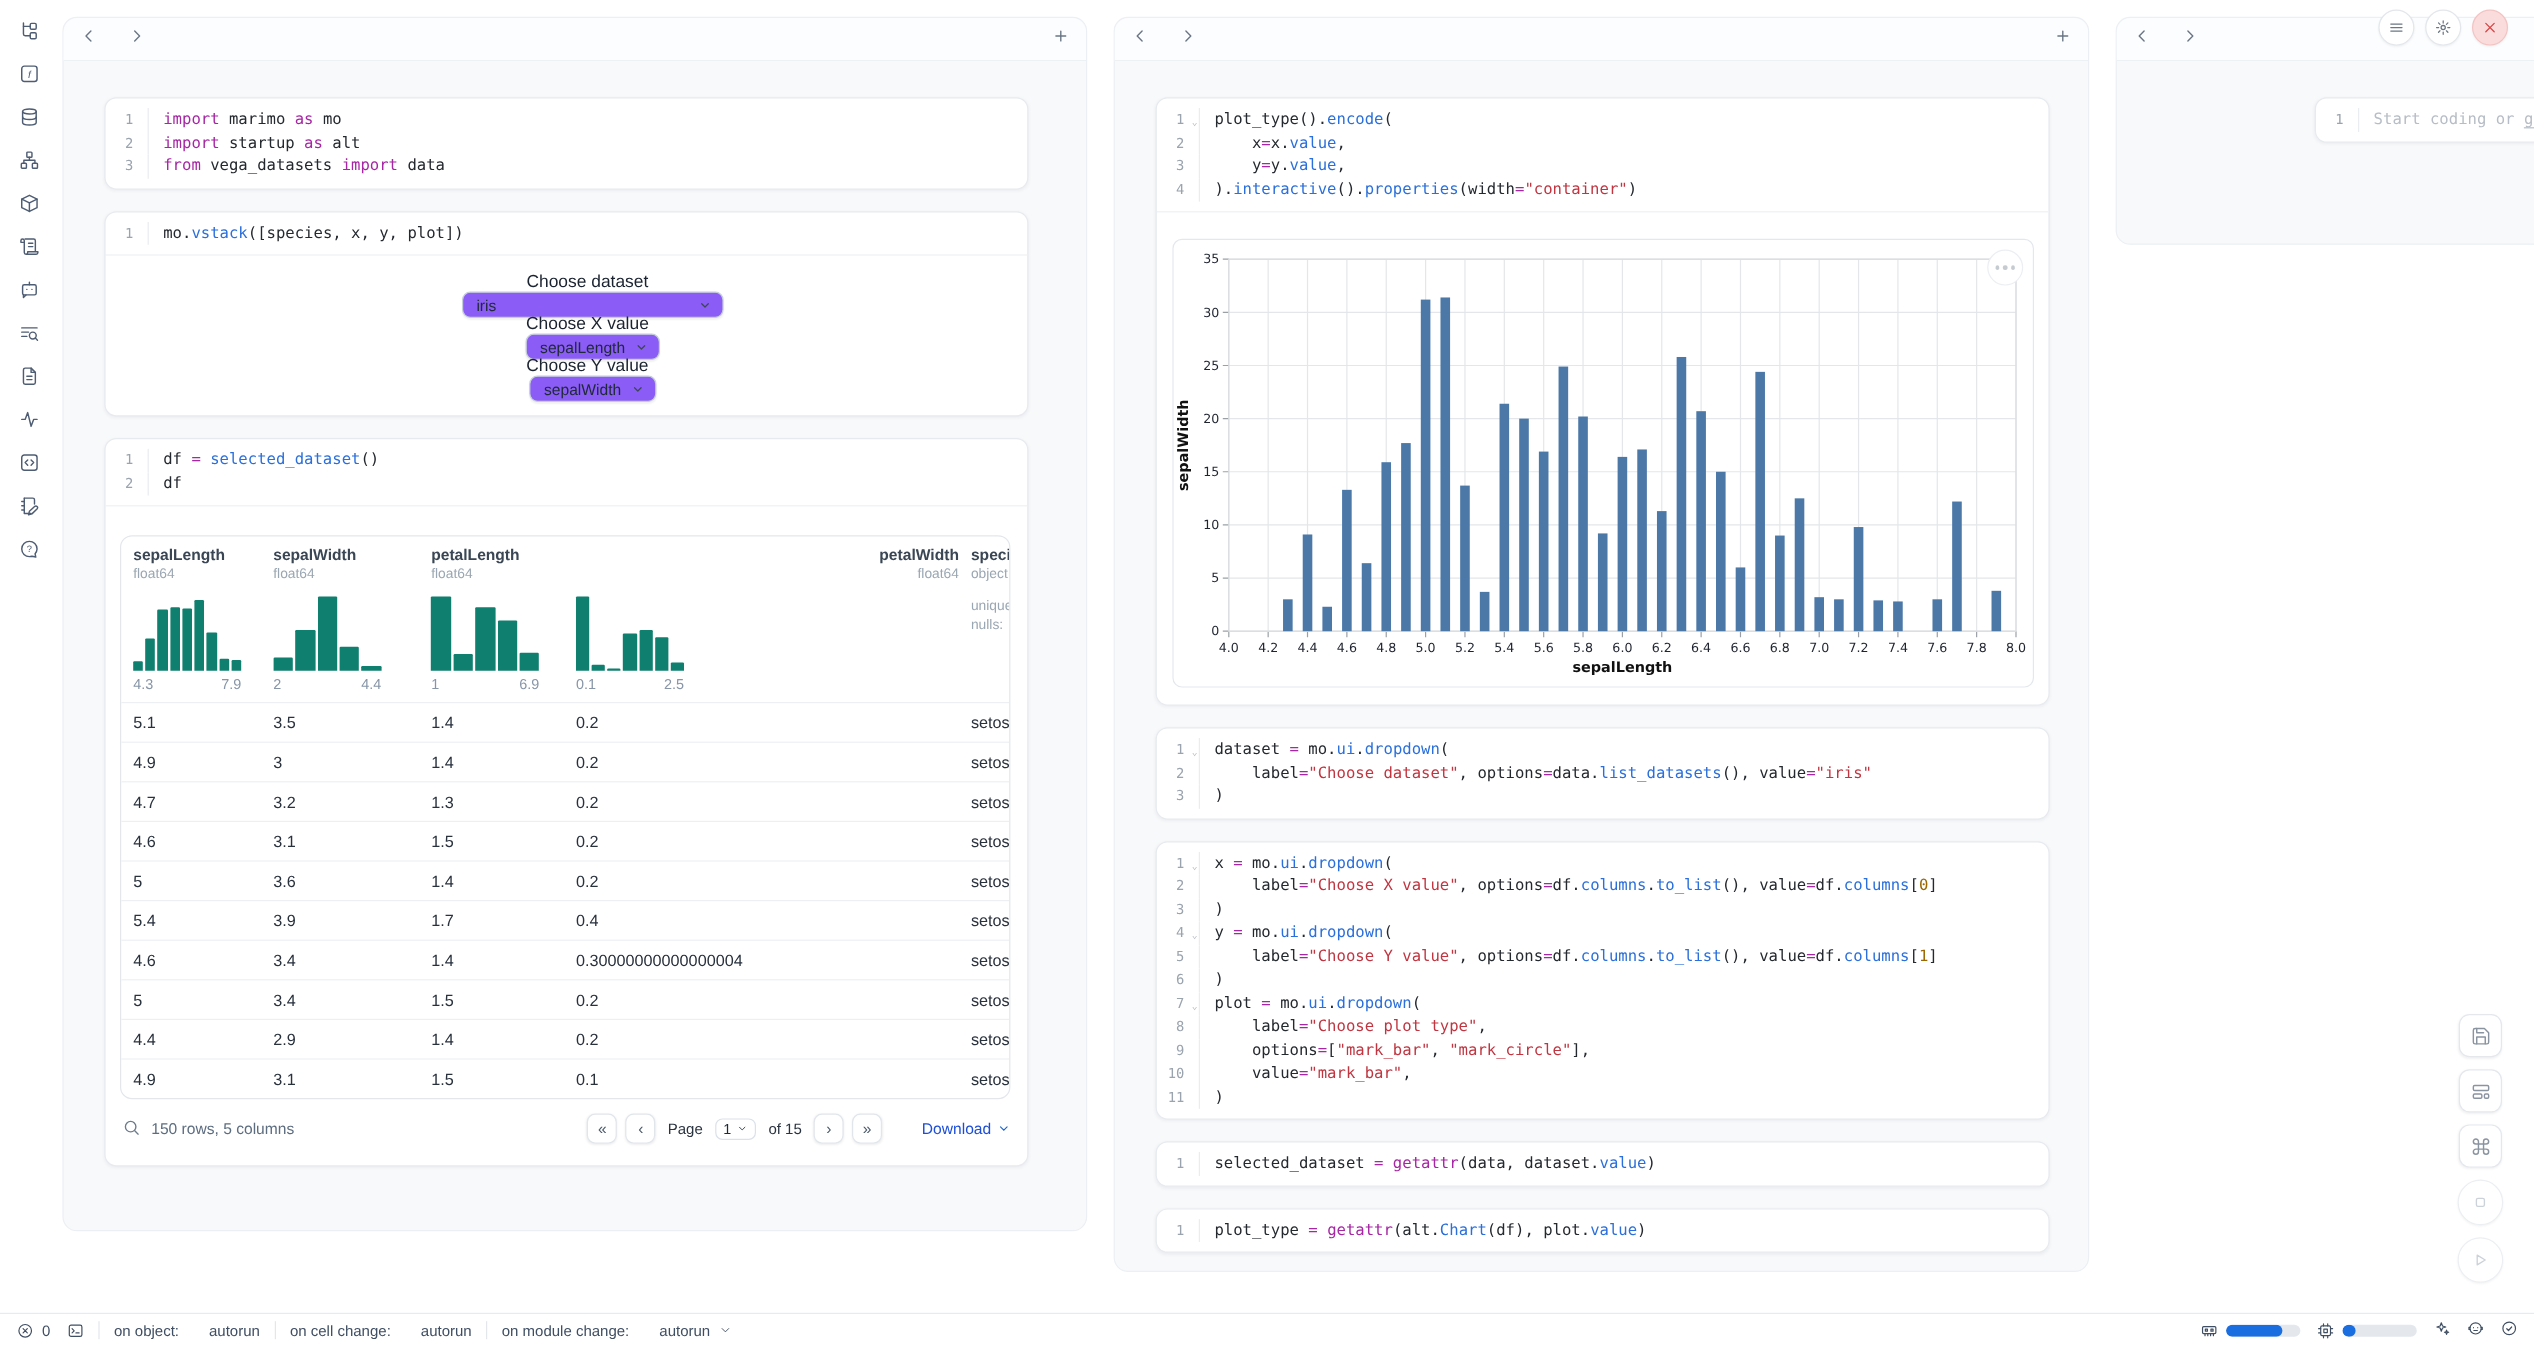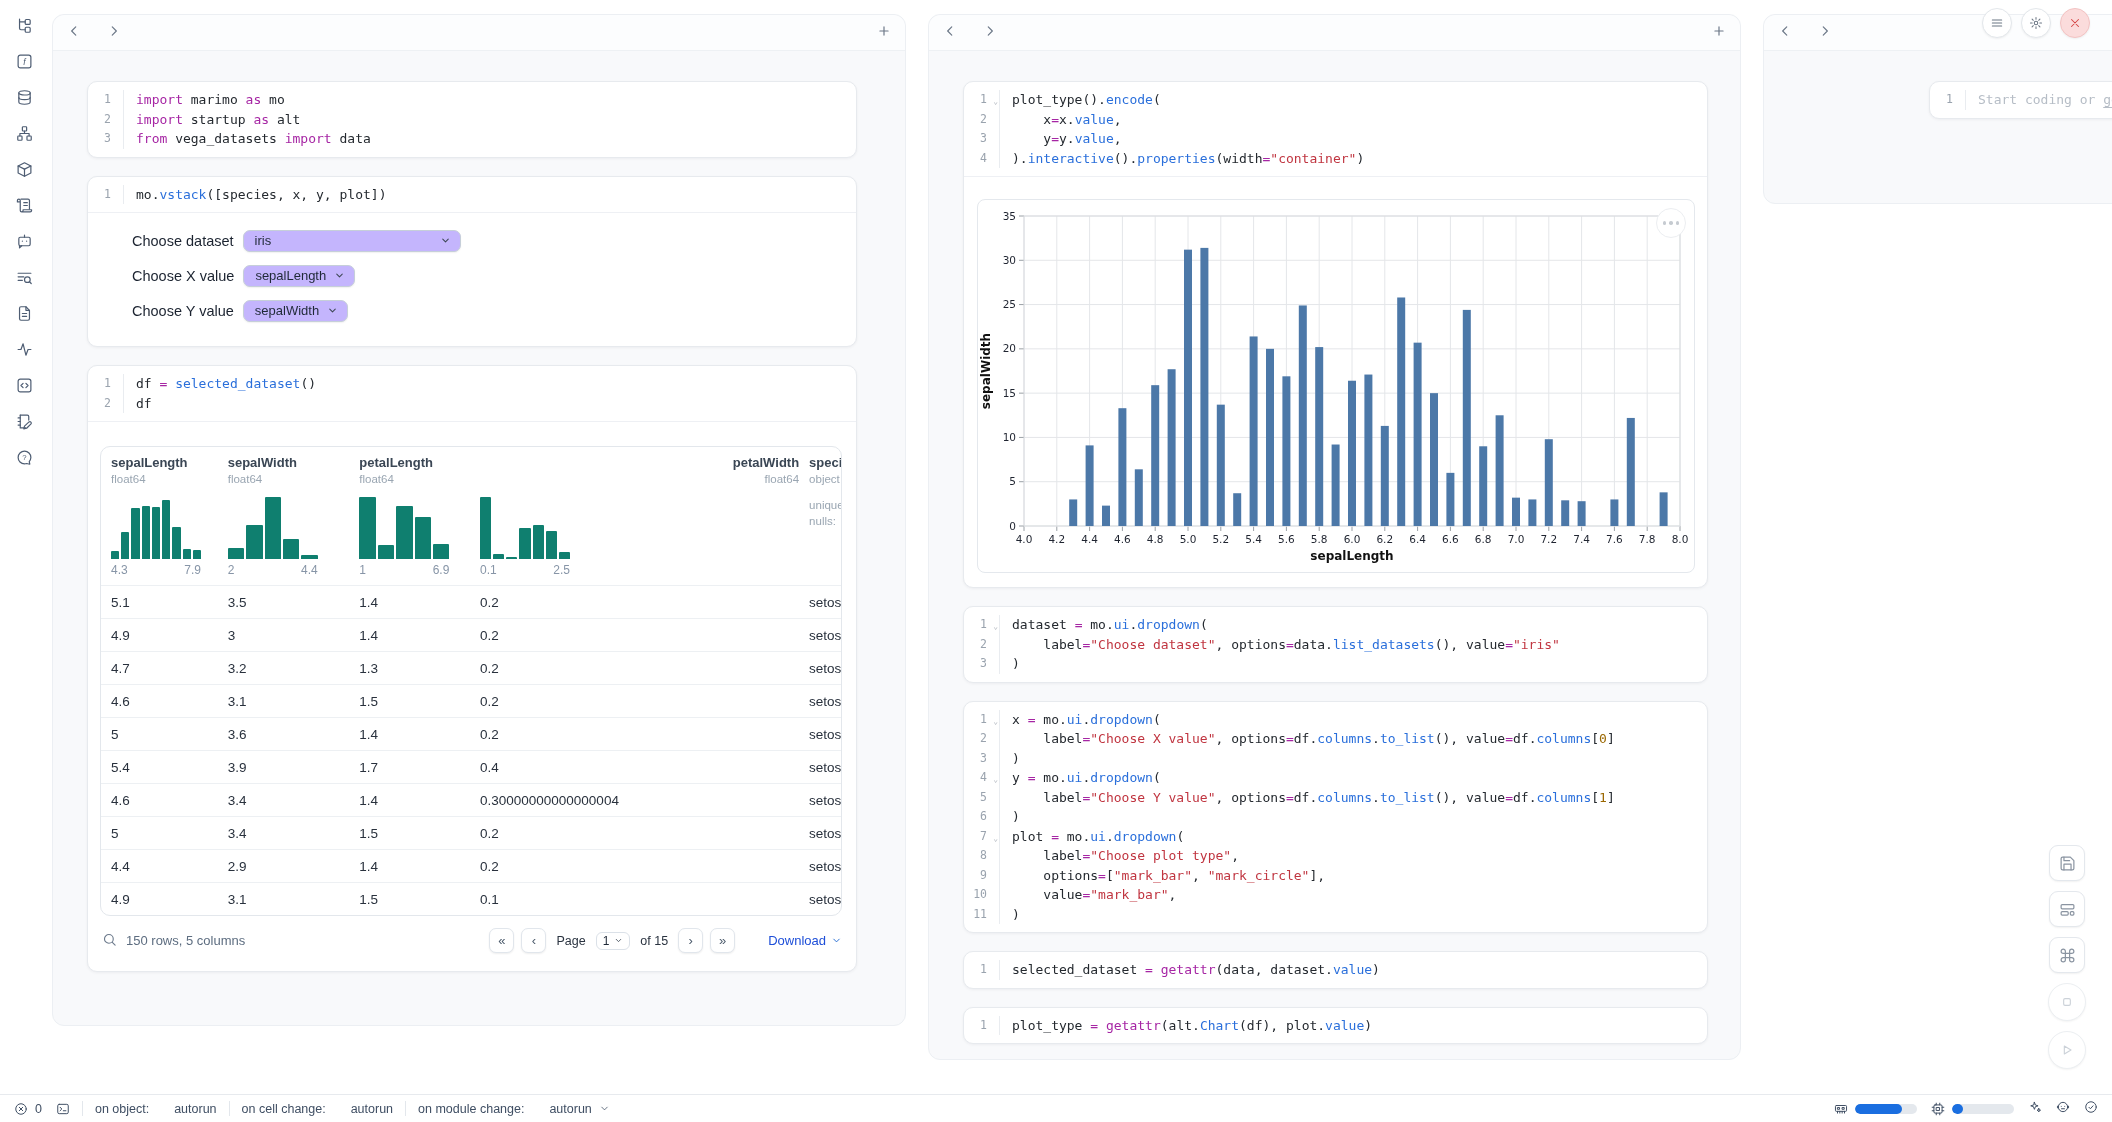--- a/index.html
+++ b/index.html
@@ -42,23 +42,23 @@
   .ln { flex:0 0 36px; text-align:right; padding-right:12px; color:#9aa3ae; font-size:11.5px;
     border-right:1px solid #e9ecf0; position:relative; user-select:none; }
   .fold { position:absolute; right:1px; top:2px; font-size:8px; color:#b4bac2; }
   .cc { padding-left:12px; color:#24292f; }
   .tk-k { color:#a626a4; } .tk-f { color:#2a6fdb; } .tk-s { color:#c03540; }
   .tk-n { color:#9a6700; } .tk-o { color:#a626a4; } .tk-p { color:#24292f; }
   .cell-divider { border-top:1px solid #eef0f4; }
   .out { padding:10px 0 14px 0; }
 
   
-  .ctl-row { display:flex; align-items:center; height:27px; margin:4px 0 8px 44px; }
+  .ctl-row { display:flex; align-items:center; height:27px; margin:4px 0 8px 44px;flex-direction:column; }
   .ctl-label { font-size:14.5px; color:#1b2330; margin-right:9px; }
-  .select { display:inline-flex; align-items:center; gap:8px; background:#c4b5fd;
+  .select { display:inline-flex; align-items:center; gap:8px; background:#8b5cf6;
     border:1px solid #c6cfd9; border-radius:7px; padding:2px 9px 2px 11px; min-height:22px;
     font-size:13px; color:#1f2937; box-shadow:0 1px 1.5px rgba(0,0,0,.06); cursor:pointer; }
   .select.wide { width:218px; justify-content:space-between; }
   .select svg { width:11px; height:11px; stroke:#3c4654; fill:none; stroke-width:2.2;
     stroke-linecap:round; stroke-linejoin:round; }
 
   
   .tbl-card { margin:14px 12px 0 12px; width:742px; border:1px solid #e3e7ec;
     border-radius:10px; overflow:hidden; background:#fff; }
   .tbl-head { display:flex; padding-top:8px; }

